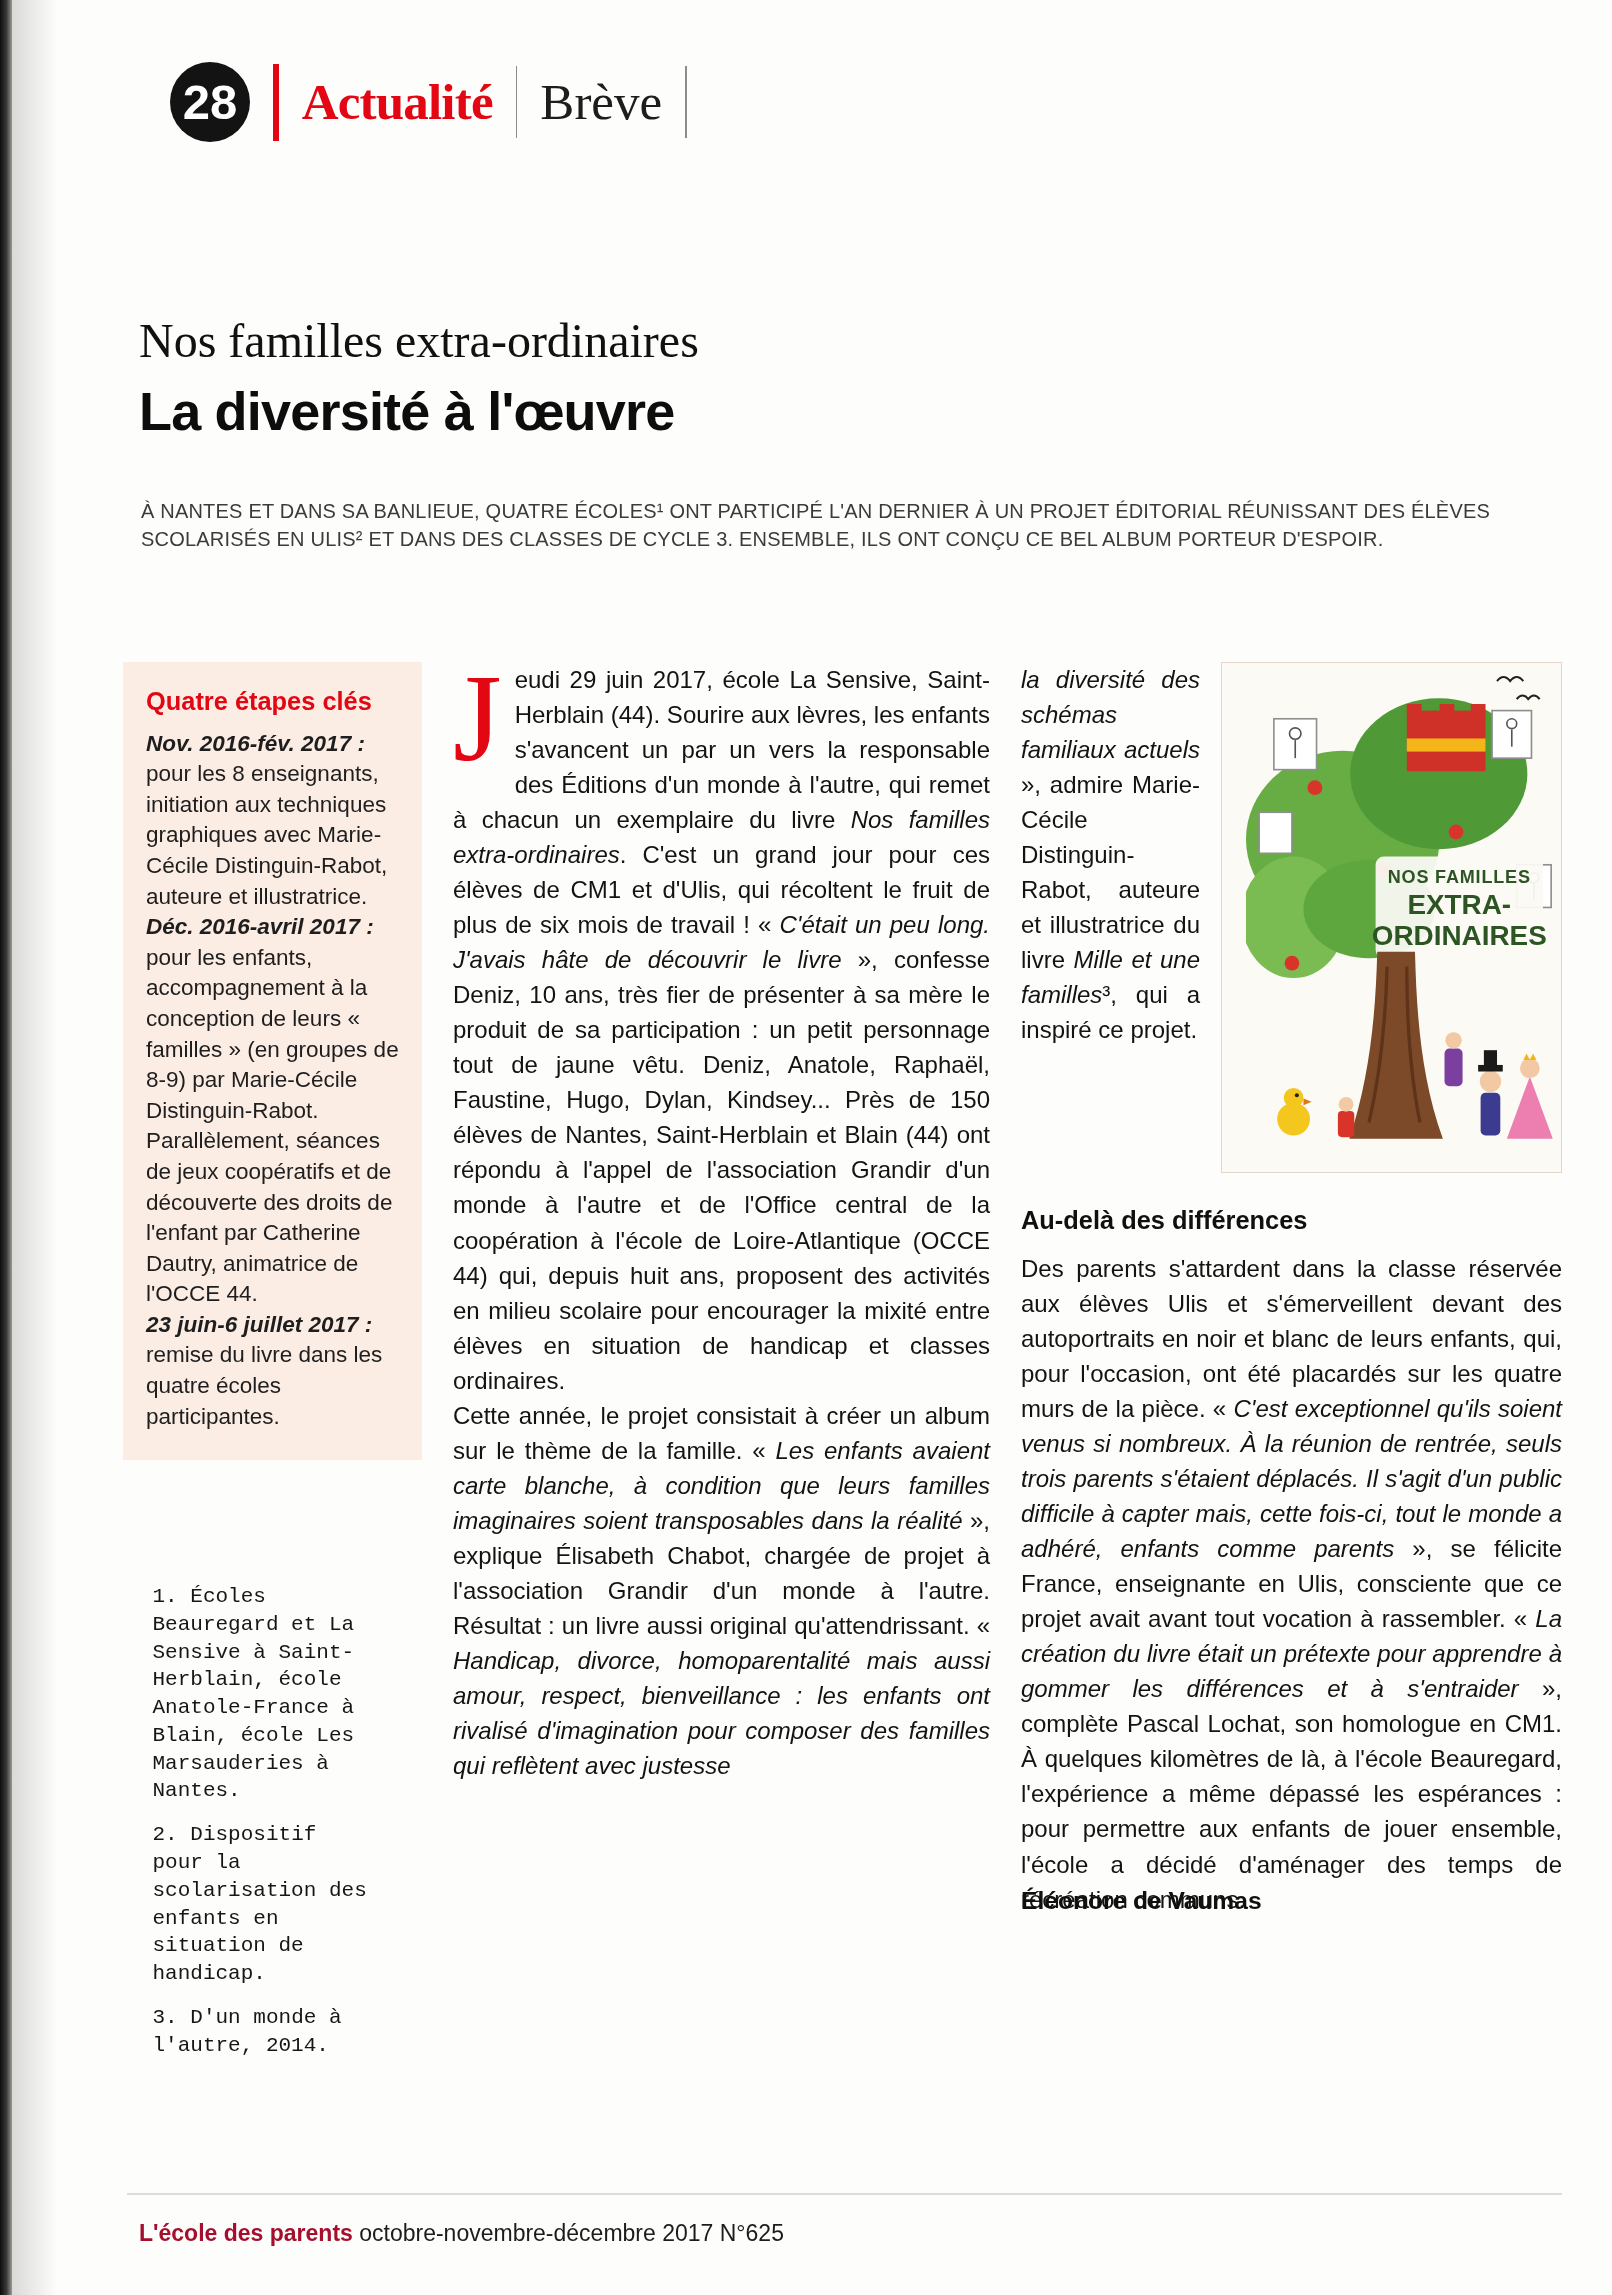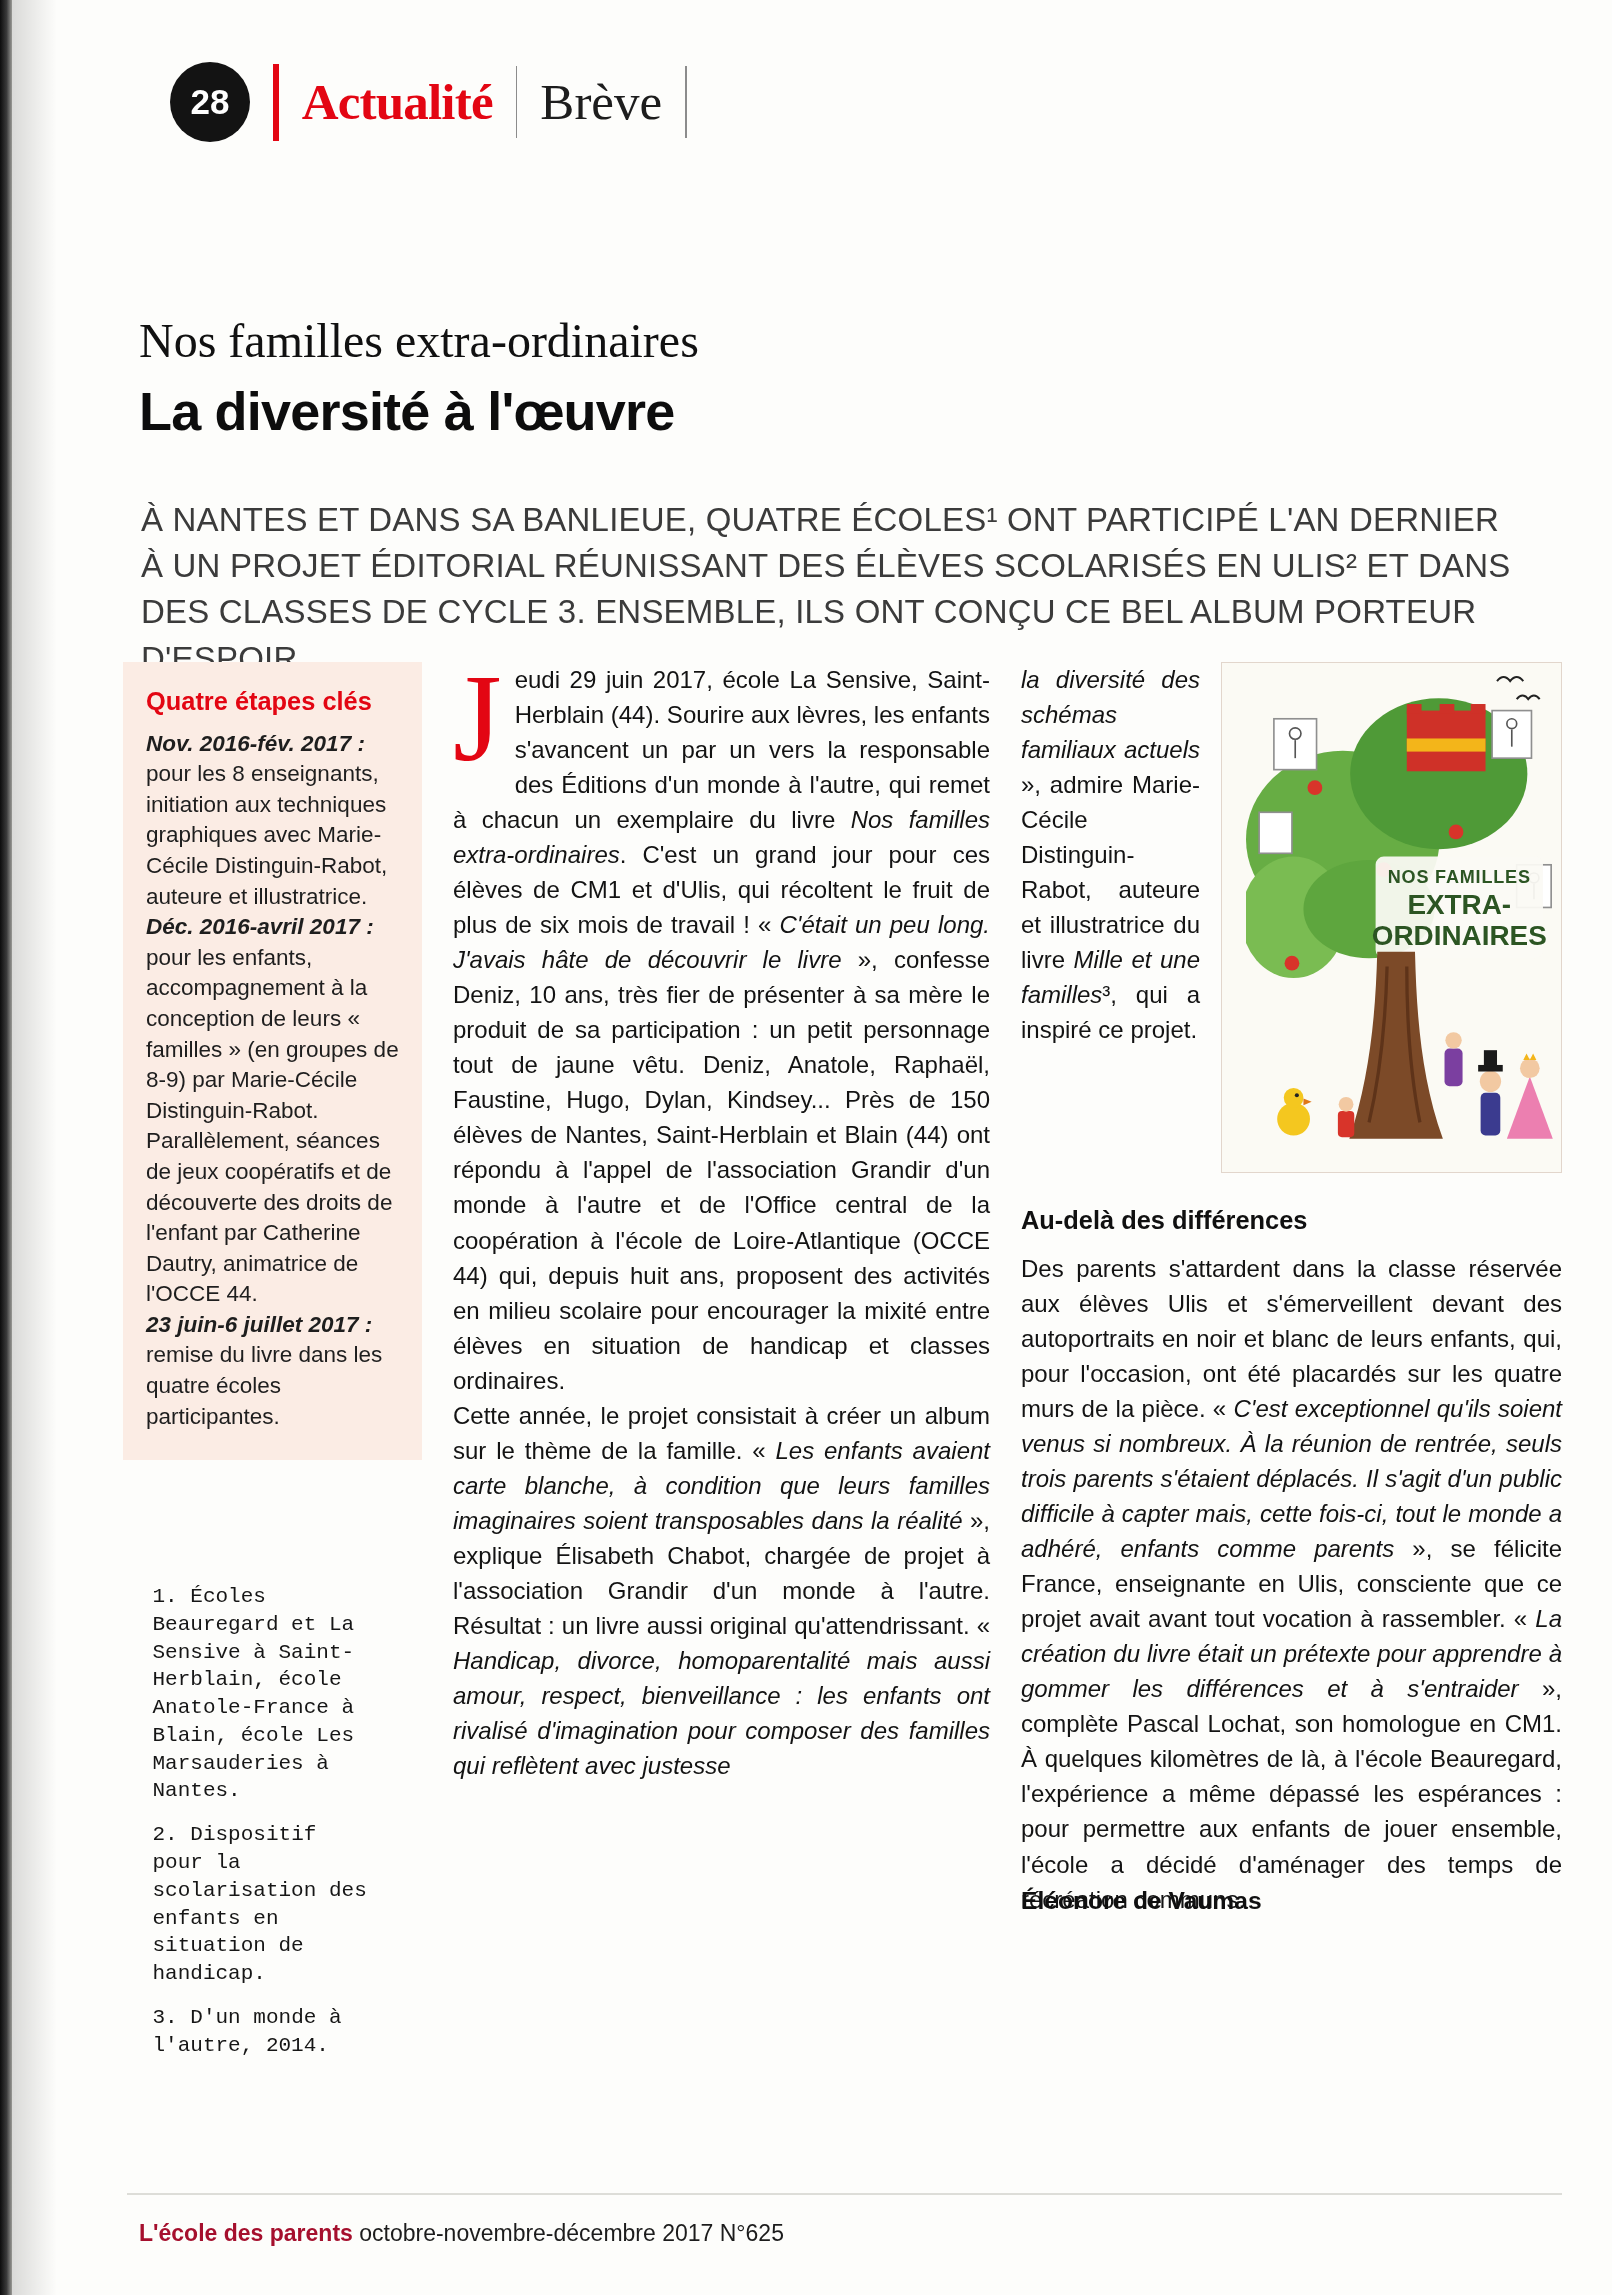--- a/index.html
+++ b/index.html
@@ -5,30 +5,30 @@
   html,body{margin:0;padding:0;background:#d8d8d4;}
   .page{position:relative;width:1613px;height:2295px;background:#fdfdfb;overflow:hidden;
         font-family:"Liberation Sans",sans-serif;color:#141414;}
   .scan-edge-left{position:absolute;left:0;top:0;width:11.5px;height:100%;
         background:linear-gradient(90deg,#0c0c0c,#3a3a3a 55%,#9a9a96);}
   .gutter-shadow{position:absolute;left:11.5px;top:0;width:45px;height:100%;
         background:linear-gradient(90deg,rgba(0,0,0,.14),rgba(0,0,0,0));}
   
   .header{position:absolute;top:62px;left:170px;display:flex;align-items:center;gap:23px;}
   .page-badge{width:80px;height:80px;border-radius:50%;background:#131313;color:#fff;
-        display:flex;align-items:center;justify-content:center;font-size:35px;font-weight:700;}
+        display:flex;align-items:center;justify-content:center;font-size:49px;font-weight:700;}
   .red-bar{width:5.7px;height:77px;background:#e30613;}
   .thin-bar{width:1.6px;height:72px;background:#8c8c8c;}
   .section-title{font-family:"Liberation Serif",serif;font-weight:700;font-size:51px;color:#e30613;letter-spacing:-0.8px;}
   .subsection-title{font-family:"Liberation Serif",serif;font-weight:400;font-size:51px;color:#1d1d1d;}
   
   .headline{position:absolute;top:313px;left:139px;width:1393px;}
   .kicker{font-family:"Liberation Serif",serif;font-size:48px;color:#111;margin:0 0 11.5px 0;font-weight:400;}
   .title{font-size:54px;font-weight:700;color:#0d0d0d;margin:0;letter-spacing:-0.8px;}
-  .standfirst{position:absolute;top:497px;left:141px;width:1385px;font-size:33px;line-height:1.40;
+  .standfirst{position:absolute;top:497px;left:141px;width:1385px;font-size:20px;line-height:1.40;
         color:#3b3b3b;letter-spacing:0.2px;}
   
   .columns{position:absolute;top:662px;left:123px;width:1439px;display:grid;
         grid-template-columns:299px 537px 541px;column-gap:31px;}
   
   .sidebar-box{background:#fbece4;padding:24.6px 21px 28px 23px;}
   .sidebar-title{color:#e30613;font-weight:700;font-size:25.4px;margin:0 0 13px 0;}
   .sidebar-step{font-size:22.5px;line-height:1.36;color:#1e1e1e;margin:0;}
   .step-date{font-weight:700;font-style:italic;}
   .footnotes{margin-top:123px;padding-left:29.5px;width:221px;font-size:21px;line-height:1.32;color:#161616;font-family:Liberation Mono, monospace;}

